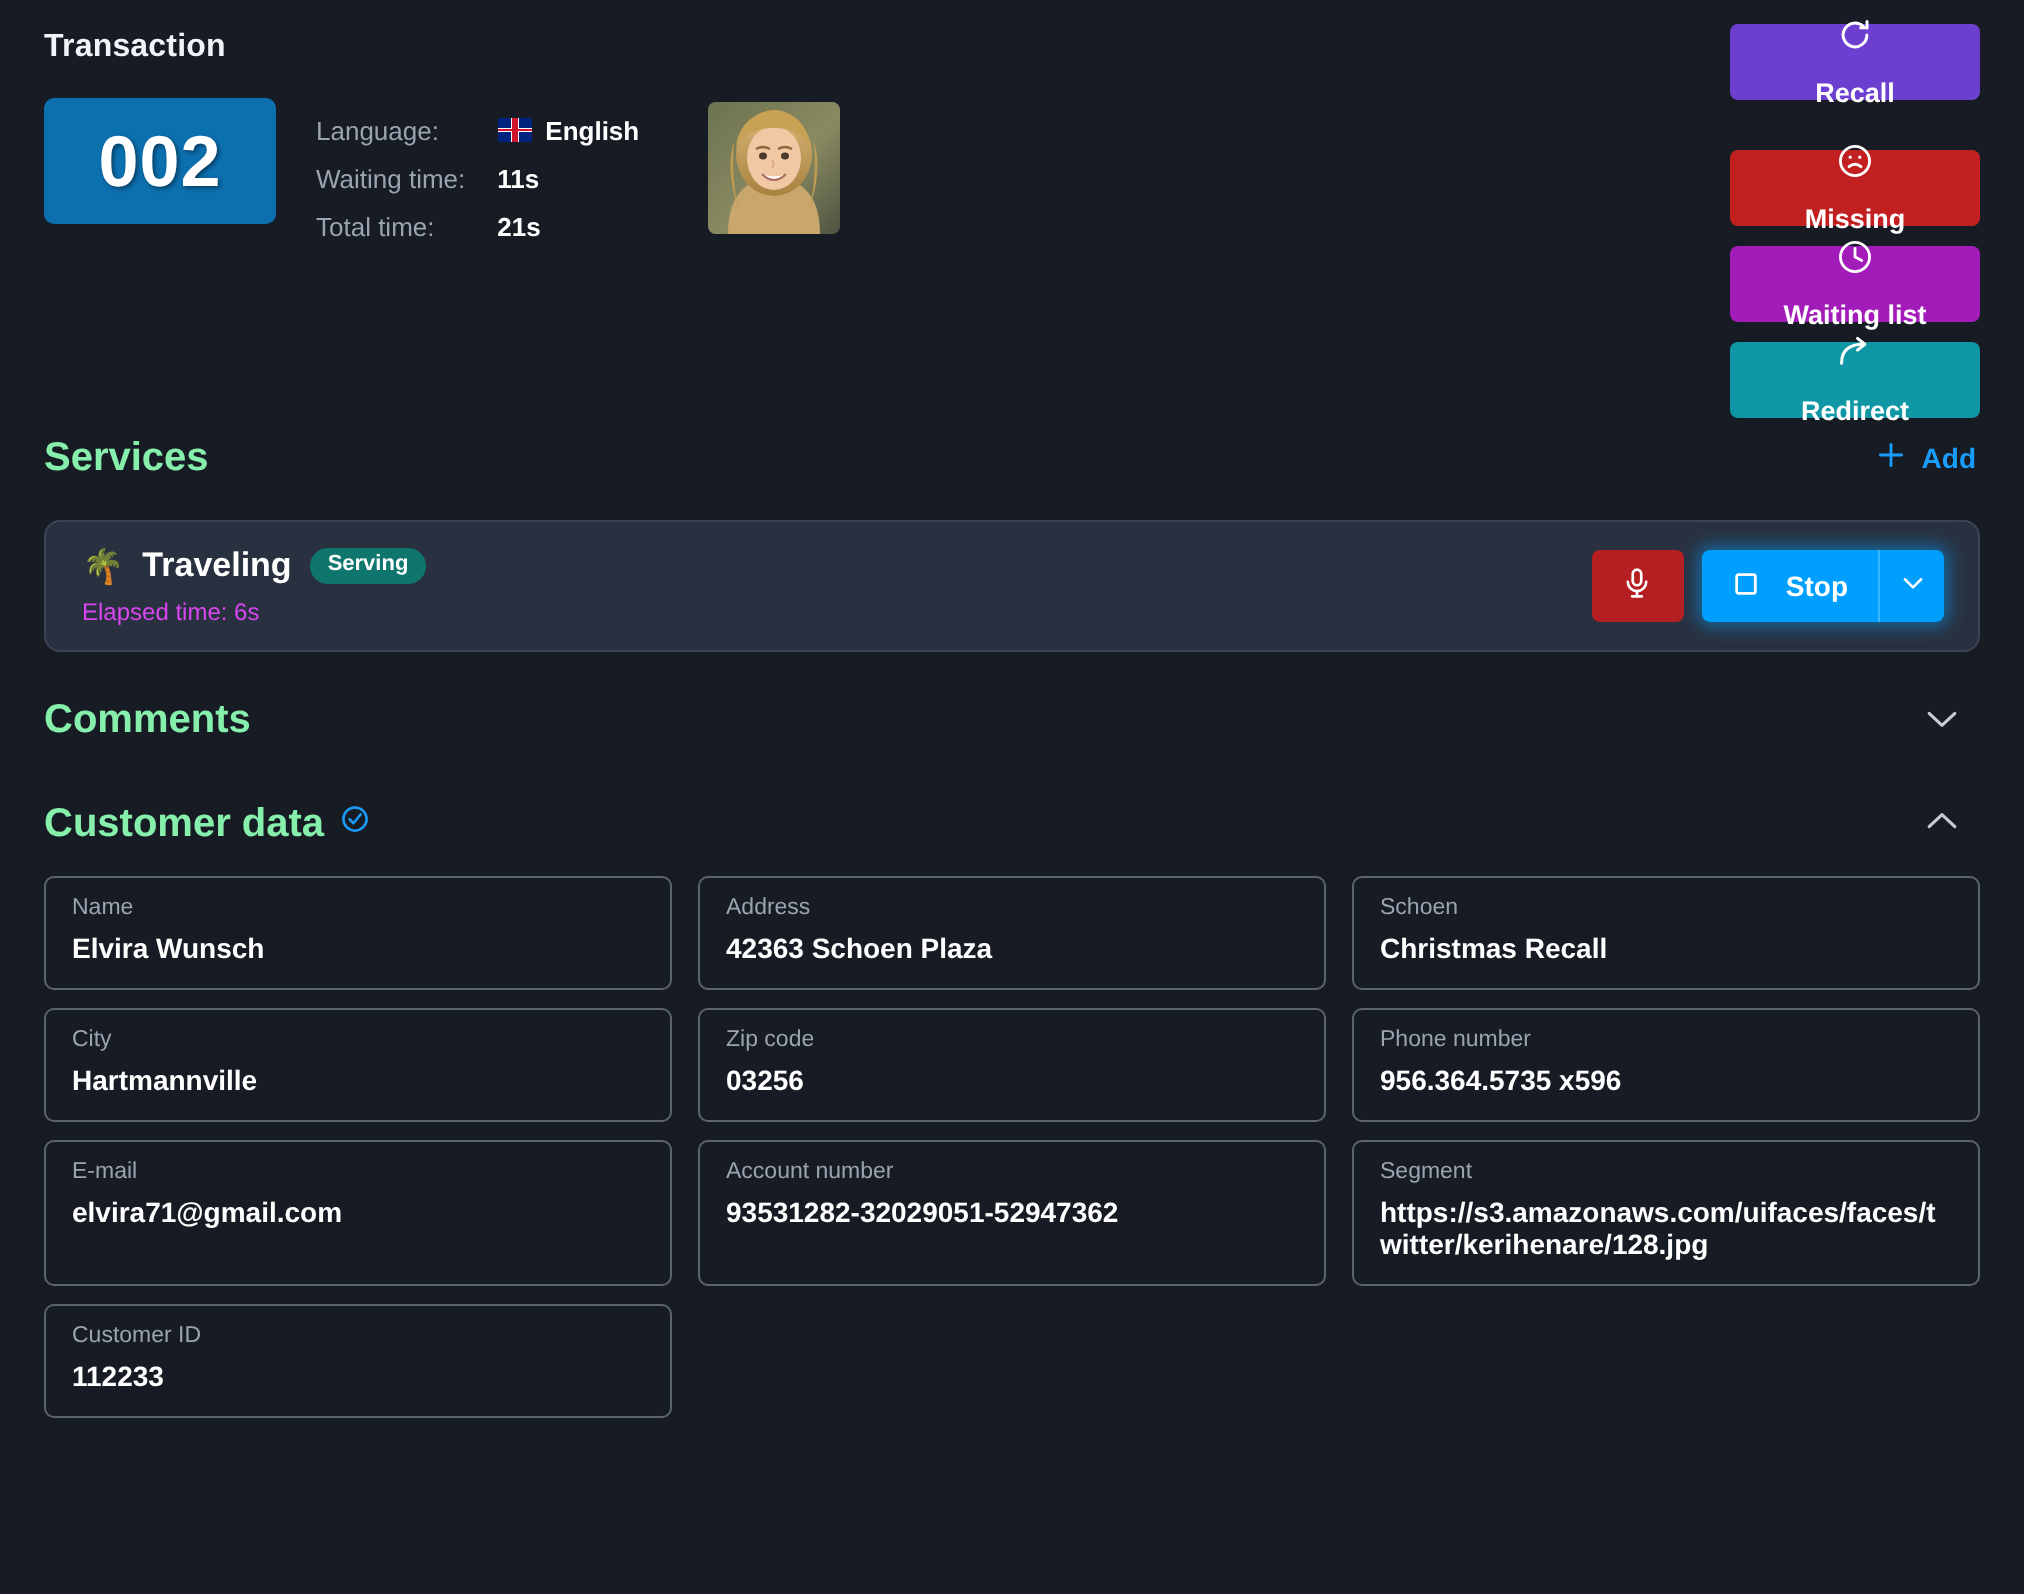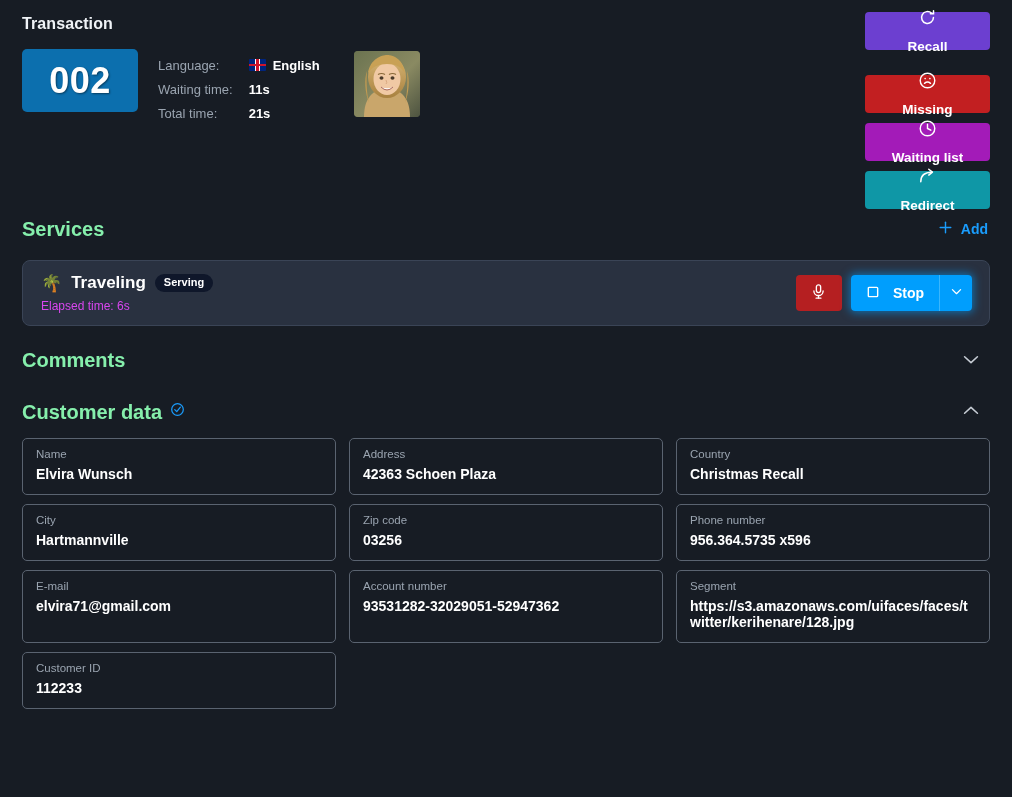--- a/index.html
+++ b/index.html
@@ -203,21 +203,21 @@
     align-items: center;
     gap: 9px;
   }
   .service-emoji { font-size: 17px; line-height: 1; }
   .service-name {
     font-size: 17px;
     font-weight: 600;
     color: #ffffff;
   }
   .serving-badge {
-    background: #0f172a;
+    background: #0f766e;
     color: #ffffff;
     font-size: 11px;
     font-weight: 700;
     border-radius: 10px;
     padding: 3px 9px 4px;
     line-height: 1;
   }
   .service-elapsed {
     font-size: 12px;
     color: #d946ef;
@@ -508,21 +508,21 @@
         <span class="field-label">Name</span>
         <span class="field-value">Elvira Wunsch</span>
       </div>
 
       <div class="field">
         <span class="field-label">Address</span>
         <span class="field-value">42363 Schoen Plaza</span>
       </div>
 
       <div class="field">
-        <span class="field-label">Country</span>
+        <span class="field-label">Schoen</span>
         <span class="field-value">Christmas Recall</span>
       </div>
 
       <div class="field">
         <span class="field-label">City</span>
         <span class="field-value">Hartmannville</span>
       </div>
 
       <div class="field">
         <span class="field-label">Zip code</span>

